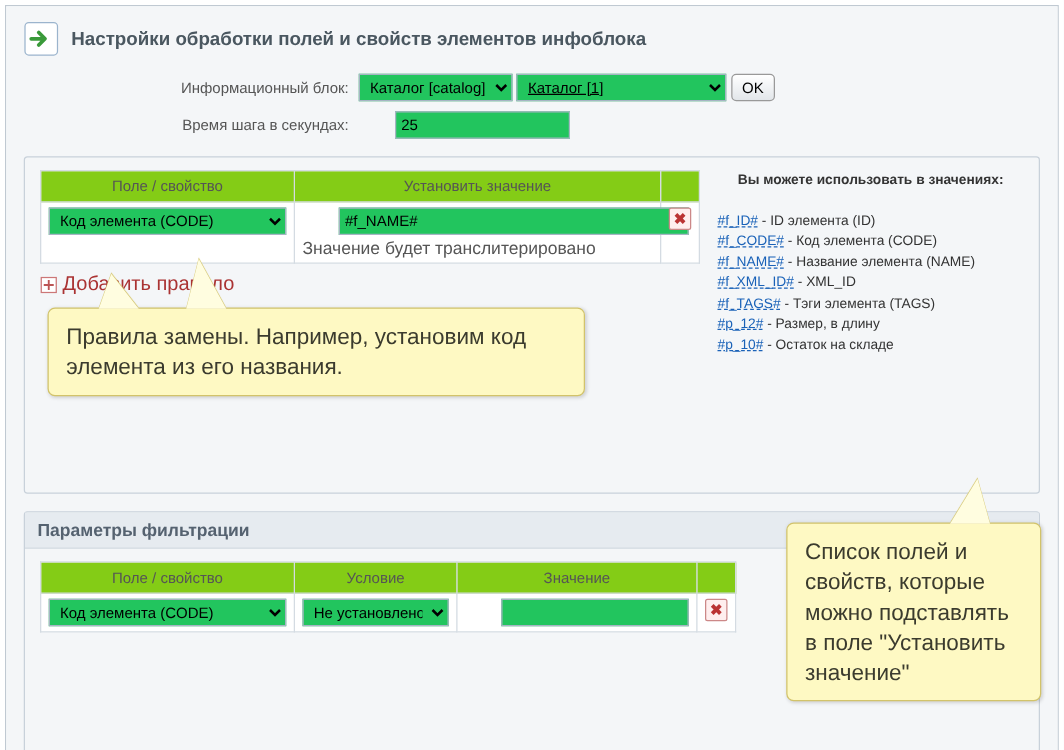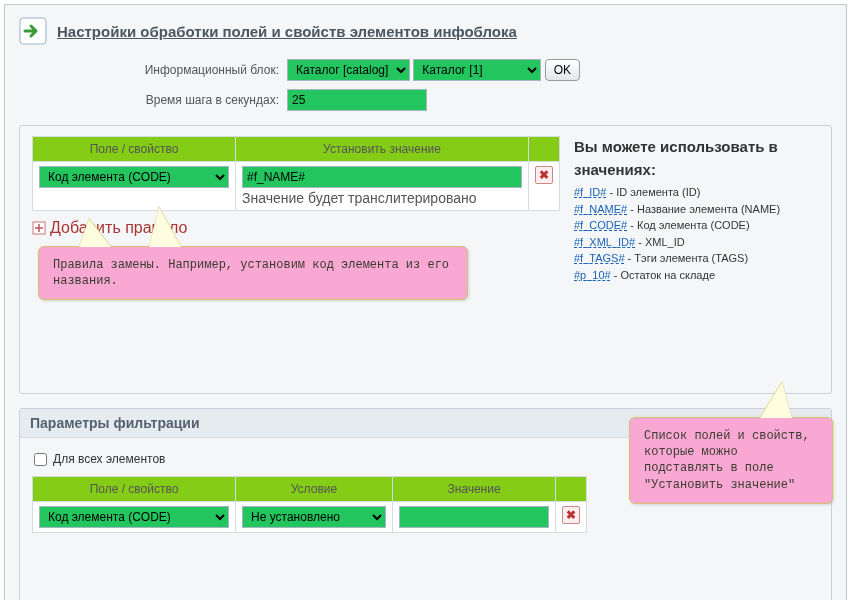--- a/index.html
+++ b/index.html
@@ -3,52 +3,52 @@
 <meta charset="utf-8">
 <style>
 * { box-sizing: border-box; margin: 0; padding: 0; }
 body { font-family: Arial, Helvetica, sans-serif; font-size: 12px; color: #333; background: #fff; padding: 4px; }
 .panel { border: 1px solid #c0c9d2; background: #f4f6f8; }
 .tab-row { position: relative; height: 24px; background: #e6ebf0; border-bottom: 1px solid #c0c9d2; }
 .tab { position: absolute; top: 0; left: 6px; height: 24px; line-height: 24px; padding: 0 14px; background: #fff; border: 1px solid #c0c9d2; border-bottom: 1px solid #fff; border-top-left-radius: 5px; border-top-right-radius: 5px; font-size: 12px; color: #3a3f44; }
 .content { padding: 12px 14px 14px 14px; background: #f4f6f8; }
 .header-row { display: flex; align-items: center; gap: 10px; margin-bottom: 14px; }
 .header-icon svg { display: block; }
-.header-title { font-size: 15px; font-weight: bold; color: #4a5760; text-decoration: underline; }
+.header-title { font-size: 15px; font-weight: bold; color: #4a5760; }
 .form-grid { display: grid; grid-template-columns: 260px auto; row-gap: 8px; column-gap: 8px; align-items: center; margin-bottom: 14px; }
 .form-label { text-align: right; color: #555; }
 .select, .text-input { border: 1px solid #a6b4c4; background: #22c55e; font-size: 12px; height: 22px; padding: 0 4px; }
-.text-input { width: 140px; }
+.text-input { width: 140px; margin-left: 29px; }
 .select { height: 22px; }
 .ok-btn { height: 22px; border: 1px solid #999; border-radius: 4px; background: linear-gradient(#fff,#e2e6ea); padding: 0 8px; cursor: pointer; font-size: 12px; }
 .section { border: 1px solid #c8d1da; border-radius: 3px; margin-bottom: 14px; background: #f4f6f8; }
 .section-head { background: #e6ebf0; border-bottom: 1px solid #d4dbe2; padding: 6px 10px; font-size: 14px; font-weight: bold; color: #556270; }
 .section-body { padding: 10px 12px 12px 12px; position: relative; }
 .rules-layout { display: flex; gap: 14px; align-items: flex-start; }
 .rules-left { flex: 1; }
 .rules-right { width: 245px; font-size: 11px; line-height: 1.5; }
-.rules-right b { display:block; margin-bottom: 3px; font-size: 15px; }
+.rules-right b { display:block; margin-bottom: 16px; font-size: 11px; text-align: center; }
 .pholder-link { color: #1a62b8; text-decoration: underline dashed; cursor: pointer; }
 .grid-table { border-collapse: collapse; width: 100%; }
 .grid-table th { background: #84cc16; border: 1px solid #d4dbe2; padding: 5px 8px; font-weight: normal; color: #555; font-size: 12px; text-align: center; }
 .grid-table td { border: 1px solid #d4dbe2; padding: 4px 6px; background: #fff; vertical-align: top; }
 .del-cell { width: 24px; text-align: center; }
 .del-btn { width: 18px; height: 18px; border: 1px solid #c88; background: #fee; color: #b33; font-weight: bold; font-size: 12px; line-height: 14px; cursor: pointer; border-radius: 2px; }
 .hint { font-size: 14px; color: #555; margin-top: 2px; }
 .add-link { display: inline-flex; align-items: center; gap: 4px; color: #a33; margin-top: 8px; cursor: pointer; font-size: 16px; }
 .add-link .add-icon { display:inline-block; width:14px; height:14px; }
-.callout { position: absolute; background: #f9a8d4; border: 1px solid #d2c36a; border-radius: 6px; padding: 10px 14px; font-size: 12px; color: #3b3b2e; box-shadow: 1px 1px 3px rgba(0,0,0,0.15); max-width: 440px; line-height: 1.35; font-family: Liberation Mono, monospace; }
+.callout { position: absolute; background: #fef9c3; border: 1px solid #d2c36a; border-radius: 6px; padding: 10px 14px; font-size: 18px; color: #3b3b2e; box-shadow: 1px 1px 3px rgba(0,0,0,0.15); max-width: 440px; line-height: 1.35; }
 .callout-tail { position: absolute; width: 0; height: 0; }
 .tail-up-left { top: -28px; left: 40px; border-left: 10px solid transparent; border-right: 22px solid transparent; border-bottom: 28px solid #fffde0; filter: drop-shadow(0 -1px 0 #d2c36a); }
 .tail-up-left2 { top: -40px; left: 110px; border-left: 10px solid transparent; border-right: 22px solid transparent; border-bottom: 40px solid #fffde0; filter: drop-shadow(0 -1px 0 #d2c36a); }
 .tail-up-right { top: -36px; right: 40px; border-left: 22px solid transparent; border-right: 10px solid transparent; border-bottom: 36px solid #fffde0; filter: drop-shadow(0 -1px 0 #d2c36a); }
 .filter-checkbox-row { margin: 4px 0 10px 2px; display: flex; align-items: center; gap: 6px; }
 .wide-input { width: 100%; box-sizing: border-box; }
 .fld-select { width: 190px; }
-.cond-select { width: 144px; }
+.cond-select { width: 117px; }
 .val-input { width: 150px; }
 </style>
 </head>
 <body>
 
 <div class="panel">
 
 
   <div class="content">
 
@@ -59,21 +59,21 @@
             <path d="M6 14 L16 14 M12 9 L17 14 L12 19" fill="none" stroke="#3a9a3a" stroke-width="3" stroke-linecap="round" stroke-linejoin="round"></path>
           </svg>
       </span>
       <div class="header-title">Настройки обработки полей и свойств элементов инфоблока</div>
     </div>
 
     <div class="form-grid">
       <div class="form-label">Информационный блок:</div>
       <div>
         <select class="select"><option>Каталог [catalog]</option></select>
-        <select class="select" style="width:128px;"><option>Каталог [1]</option></select>
+        <select class="select" style="width:168px;text-decoration:underline;"><option>Каталог [1]</option></select>
         <button class="ok-btn">OK</button>
       </div>
       <div class="form-label">Время шага в секундах:</div>
       <div>
         <input class="text-input" value="25" style="">
       </div>
     </div>
 
     <div class="section">
       <div class="section-body" style="padding-bottom:110px;">
@@ -109,44 +109,41 @@
                     <path d="M7 3v8M3 7h8" stroke="#b55" stroke-width="1.5"></path>
                   </svg>
               </span>
               <span>Добавить правило</span>
             </div>
           </div>
           <div class="rules-right">
             <b>Вы можете использовать в значениях:</b>
             <div id="ph-container">
                 <div><span class="pholder-link">#f_ID#</span><span> - ID элемента (ID)</span></div>
+                <div><span class="pholder-link">#f_CODE#</span><span> - Код элемента (CODE)</span></div>
                 <div><span class="pholder-link">#f_NAME#</span><span> - Название элемента (NAME)</span></div>
-                <div><span class="pholder-link">#f_CODE#</span><span> - Код элемента (CODE)</span></div>
                 <div><span class="pholder-link">#f_XML_ID#</span><span> - XML_ID</span></div>
                 <div><span class="pholder-link">#f_TAGS#</span><span> - Тэги элемента (TAGS)</span></div>
+                <div><span class="pholder-link">#p_12#</span><span> - Размер, в длину</span></div>
                 <div><span class="pholder-link">#p_10#</span><span> - Остаток на складе</span></div>
               </div>
           </div>
         </div>
 
         <div class="callout" style="left:18px; top:120px; width:430px;">
           <div class="callout-tail tail-up-left"></div>
           <div class="callout-tail tail-up-left2"></div>
           <span>Правила замены. Например, установим код элемента из его названия.</span>
         </div>
       </div>
     </div>
 
     <div class="section" style="position:relative;">
       <div class="section-head">Параметры фильтрации</div>
       <div class="section-body" style="padding-bottom:100px;">
-        <div class="filter-checkbox-row">
-          <input type="checkbox" style="">
-          <span>Для всех элементов</span>
-        </div>
         <table class="grid-table" style="width:520px;">
           <thead>
             <tr>
               <th style="width:200px;">Поле / свойство</th>
               <th style="width:130px;">Условие</th>
               <th>Значение</th>
               <th class="del-cell"></th>
             </tr>
           </thead>
           <tbody>

